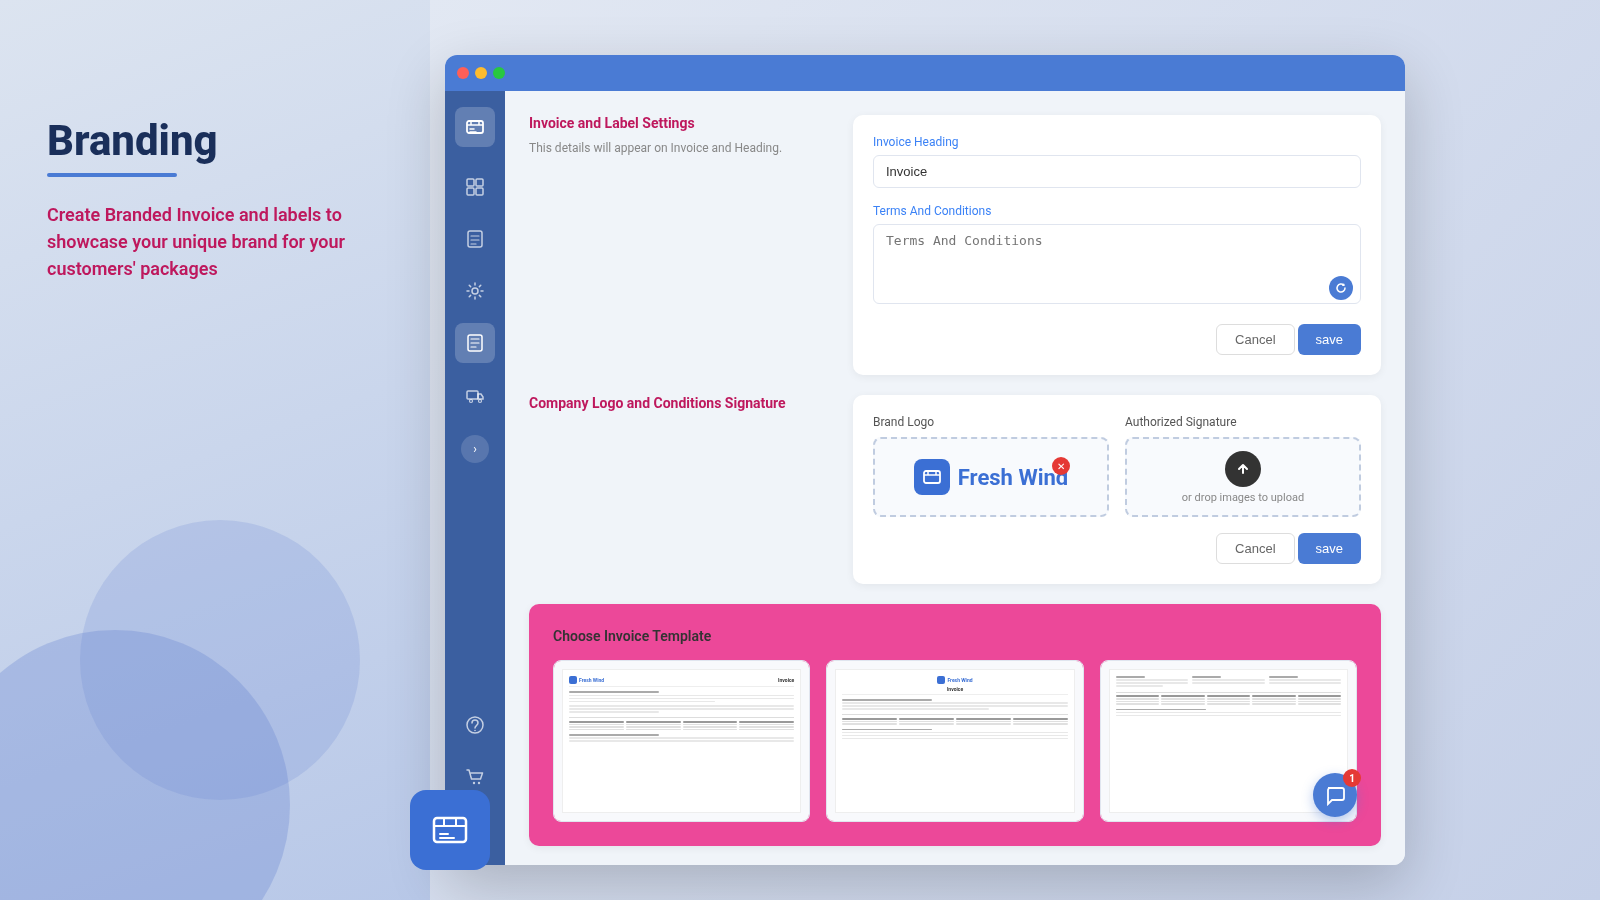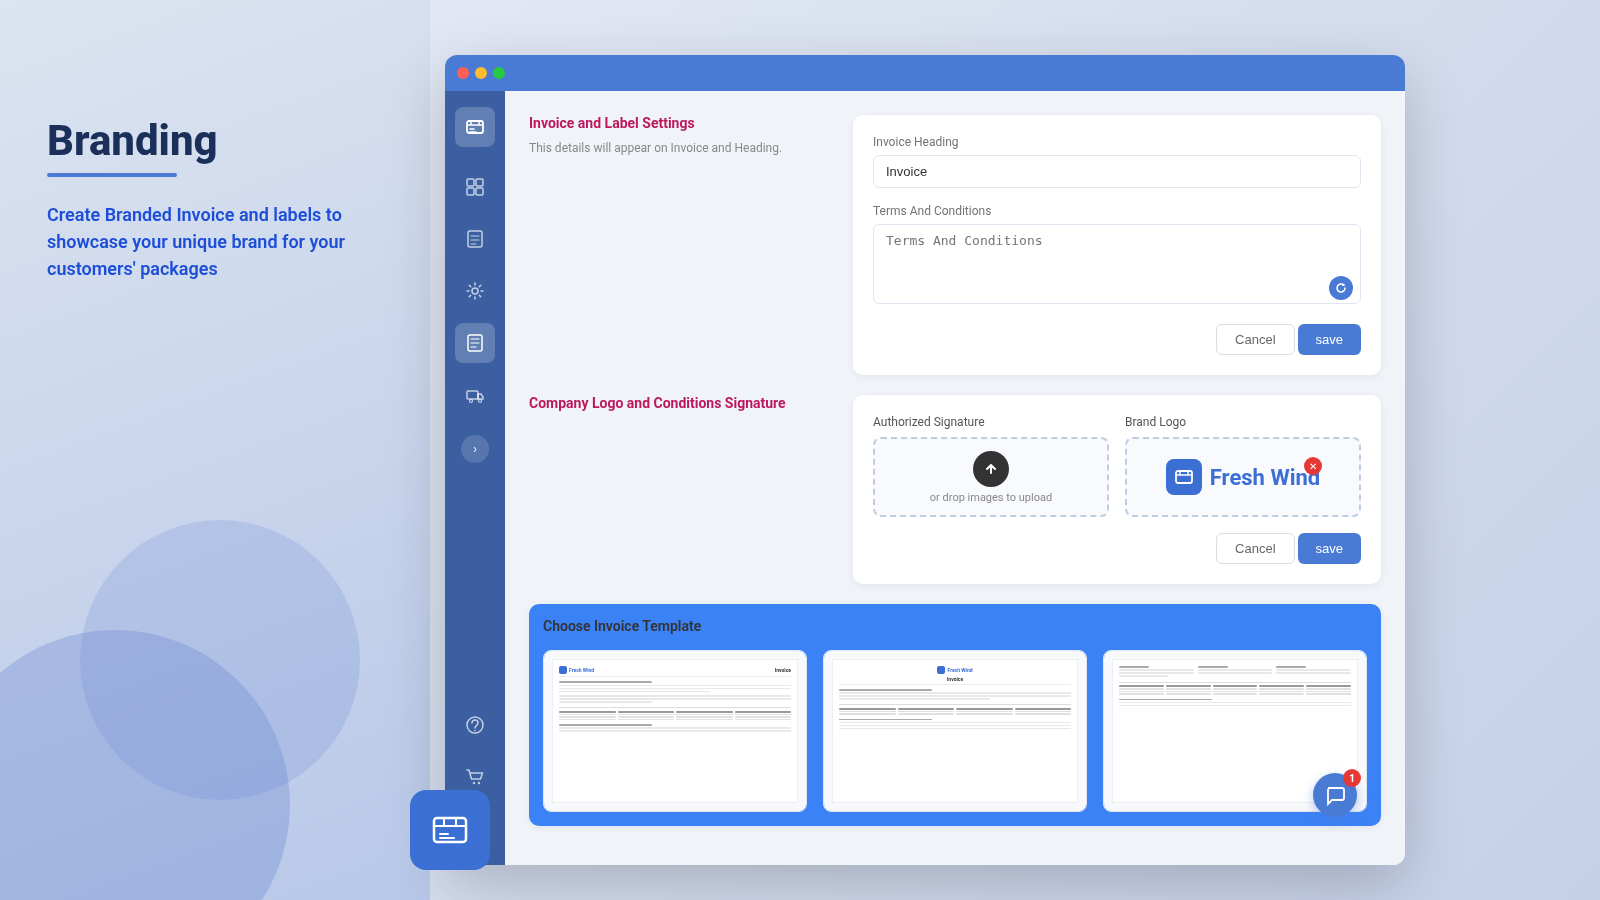--- a/index.html
+++ b/index.html
@@ -62,21 +62,21 @@
       width: 130px;
       height: 4px;
       background: #4a7bd4;
       border-radius: 2px;
       margin-bottom: 24px;
     }
 
     .branding-desc {
       font-size: 18px;
       font-weight: 600;
-      color: #1d4ed8;
+      color: #be185d;
       line-height: 1.5;
       max-width: 330px;
     }
 
     
     .bottom-icon {
       position: absolute;
       bottom: 30px;
       left: 410px;
       width: 80px;
@@ -249,21 +249,21 @@
     .section-card {
       flex: 1;
       background: white;
       border-radius: 10px;
       padding: 20px;
       box-shadow: 0 2px 8px rgba(0,0,0,0.06);
     }
 
     .form-label {
       font-size: 12px;
-      color: #737373;
+      color: #3b82f6;
       margin-bottom: 6px;
     }
 
     .form-input {
       width: 100%;
       border: 1px solid #e0e5ef;
       border-radius: 6px;
       padding: 8px 12px;
       font-size: 13px;
       color: #333;
@@ -433,23 +433,23 @@
       align-items: center;
     }
 
     .upload-text {
       font-size: 11px;
       color: #888;
     }
 
     
     .template-section {
-      background: #3b82f6;
+      background: #ec4899;
       border-radius: 10px;
-      padding: 14px;
+      padding: 24px;
       box-shadow: 0 2px 8px rgba(0,0,0,0.06);
     }
 
     .template-title {
       font-size: 14px;
       font-weight: 600;
       color: #333;
       margin-bottom: 16px;
     }
 
@@ -722,50 +722,50 @@
       </div>
 
       <div class="section-row">
         <div class="section-left">
           <div class="section-title">Company Logo and Conditions Signature</div>
         </div>
         <div class="section-card">
           <div class="logo-sig-row">
 
             <div class="upload-area">
-              <div class="upload-label">Authorized Signature</div>
-              <div class="upload-box">
-                <div class="upload-sig-content">
-                  <div class="upload-arrow">
-                    <svg width="16" height="16" viewBox="0 0 16 16" fill="none">
-                      <path d="M8 12V4M8 4L4 8M8 4l4 4" stroke="white" stroke-width="2" stroke-linecap="round" stroke-linejoin="round"></path>
-                    </svg>
-                  </div>
-                  <div class="upload-text">or drop images to upload</div>
-                </div>
-              </div>
-            </div>
-
-            <div class="upload-area">
               <div class="upload-label">Brand Logo</div>
               <div class="upload-box">
                 <div class="upload-box-content">
                   <div class="logo-preview-wrapper">
                     <div class="logo-preview">
                       <div class="logo-icon">
                         <svg width="22" height="22" viewBox="0 0 22 22" fill="none">
                           <rect x="3" y="5" width="16" height="12" rx="2" stroke="white" stroke-width="1.8" fill="none"></rect>
                           <path d="M3 9h16" stroke="white" stroke-width="1.5"></path>
                           <path d="M7 5v4M15 5v4" stroke="white" stroke-width="1.5"></path>
                         </svg>
                       </div>
                       <div class="logo-text">Fresh Wind</div>
                     </div>
                     <div class="remove-logo">✕</div>
                   </div>
+                </div>
+              </div>
+            </div>
+
+            <div class="upload-area">
+              <div class="upload-label">Authorized Signature</div>
+              <div class="upload-box">
+                <div class="upload-sig-content">
+                  <div class="upload-arrow">
+                    <svg width="16" height="16" viewBox="0 0 16 16" fill="none">
+                      <path d="M8 12V4M8 4L4 8M8 4l4 4" stroke="white" stroke-width="2" stroke-linecap="round" stroke-linejoin="round"></path>
+                    </svg>
+                  </div>
+                  <div class="upload-text">or drop images to upload</div>
                 </div>
               </div>
             </div>
           </div>
           <div class="card-actions">
             <button class="btn-cancel">Cancel</button>
             <button class="btn-save">save</button>
           </div>
         </div>
       </div>

